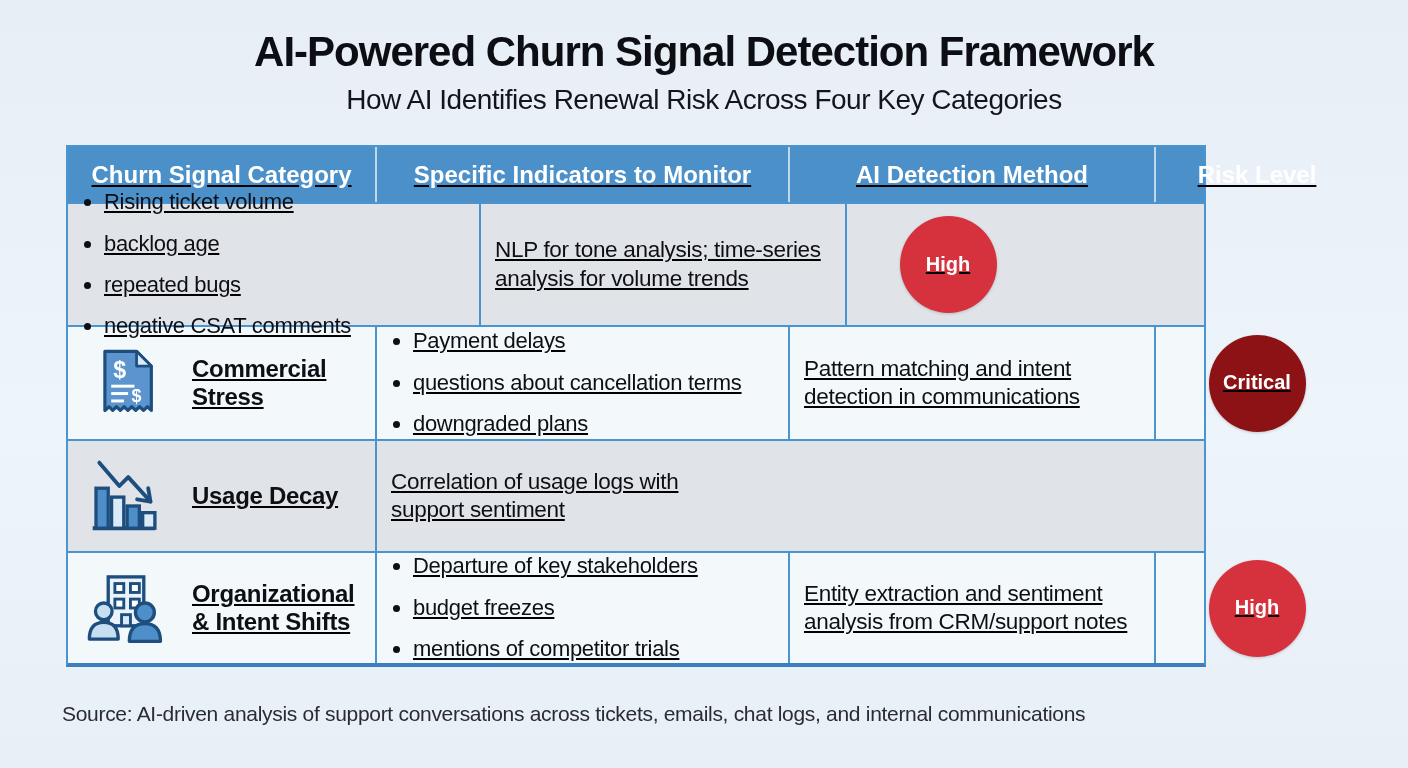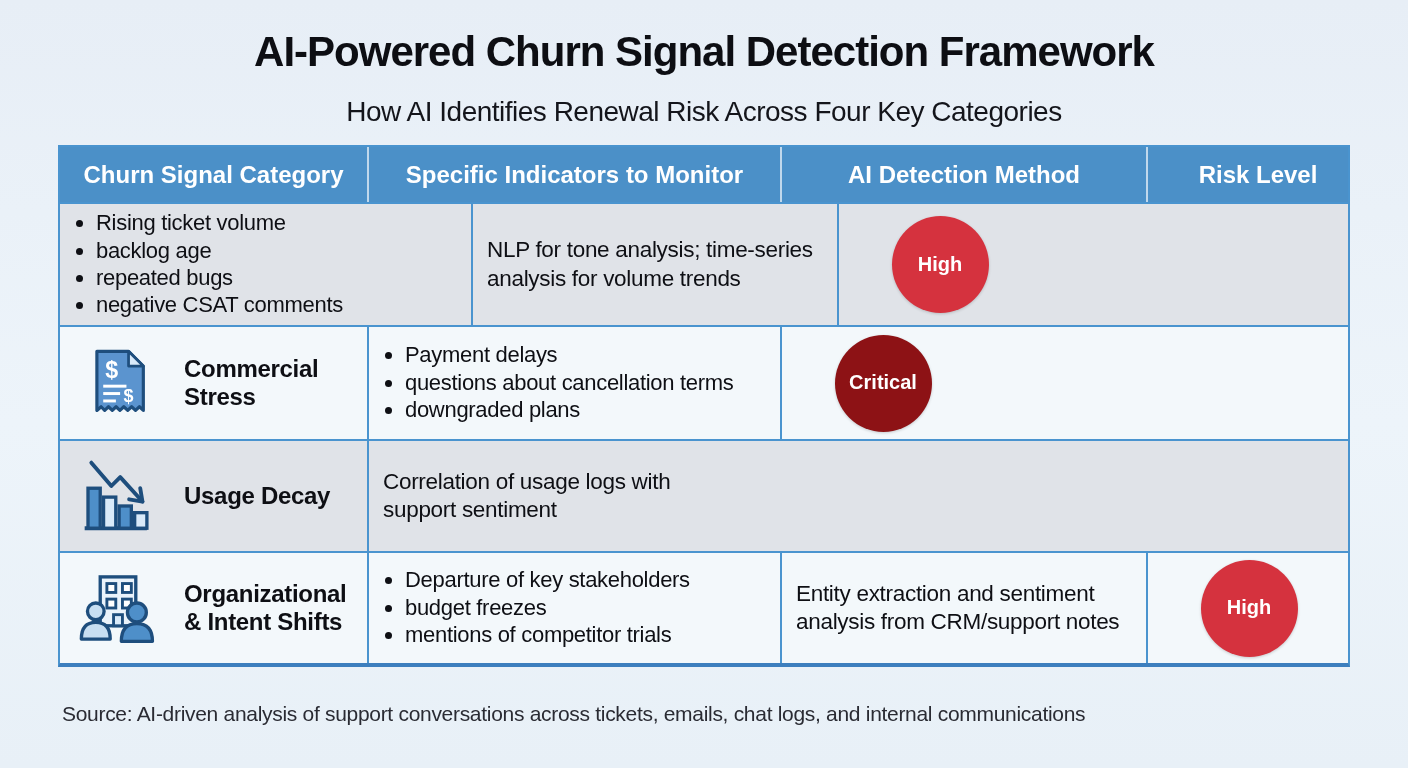--- a/index.html
+++ b/index.html
@@ -14,41 +14,42 @@
     width: 1408px; height: 768px;
     background: linear-gradient(180deg, #e7eef6 0%, #edf4fa 55%, #e8f0f7 100%);
   }
   .title {
     position: absolute; top: 28px; left: 0; width: 100%;
     text-align: center;
     font-size: 42px; font-weight: 700; letter-spacing: -1px;
     color: #0d0e13;
   }
   .subtitle {
-    position: absolute; top: 96px; left: 0; width: 100%;
+    position: absolute; top: 84px; left: 0; width: 100%;
     text-align: center;
     font-size: 28px; font-weight: 500; letter-spacing: -0.5px;
     color: #14151b;
   }
   .tbl {
-    position: absolute; left: 58px; top: 145px;
-    width: 1292px;
+    position: absolute; left: 66px; top: 145px;
+    width: 1140px;
     border: 2px solid #4a94cf;
     border-bottom: 4px solid #3d7fbe;
     background: #f3f8fb;
+    text-decoration: underline;
   }
   .trow { display: flex; width: 100%; }
   .thead { height: 55px; background: #4b90c8; }
   .th {
     display: flex; align-items: center; justify-content: center;
     color: #ffffff; font-weight: bold; font-size: 24px;
     border-right: 2px solid rgba(255,255,255,0.65);
     text-align: center;
   }
-  .th:last-child { border-right: none; margin-left: 9px; }
+  .th:last-child { border-right: none; }
   .r1 { height: 123px; }
   .r2 { height: 114px; }
   .r3 { height: 112px; }
   .r4 { height: 112px; }
   .body-row { border-top: 2px solid #4a94cf; }
   .row-gray  { background: #e0e3e8; }
   .row-light { background: #f3f8fb; }
   .td {
     display: flex; align-items: center;
     border-right: 2px solid #4a94cf;
@@ -60,21 +61,21 @@
   .c4 { flex: 0 0 202px; justify-content: center; }
   .cat-cell { padding-left: 16px; gap: 24px; }
   .icon-box { flex: 0 0 84px; display: flex; align-items: center; justify-content: center; }
   .cat-label {
     font-size: 24px; font-weight: bold; color: #0e0f14;
     line-height: 1.15; letter-spacing: -0.3px;
   }
   .ind-list { list-style: disc; padding-left: 36px; width: 100%; }
   .ind-list li {
     font-size: 22px; color: #0e0f14; line-height: 1.2;
-    margin: 1px 0; letter-spacing: -0.3px;
+    margin: 15px 0; letter-spacing: -0.3px;
   }
   .det-text {
     font-size: 22.5px; color: #0e0f14; line-height: 1.25;
     padding: 0 16px 0 14px; letter-spacing: -0.3px;
   }
   .badge {
     width: 97px; height: 97px; border-radius: 50%;
     display: flex; align-items: center; justify-content: center;
     color: #ffffff; font-weight: bold; font-size: 20px;
     text-align: center; line-height: 1.08; padding: 6px;
@@ -134,20 +135,23 @@
           </svg>
         </span>
         <span class="cat-label">Commercial Stress</span>
       </div>
       <div class="td c2">
         <ul class="ind-list">
           <li>Payment delays</li>
           <li>questions about cancellation terms</li>
           <li>downgraded plans</li>
         </ul>
+      </div>
+      <div class="td c3">
+        <span class="det-text">Pattern matching and intent detection in communications</span>
       </div>
       <div class="td c4">
         <div class="badge" style="background-color: rgb(141, 18, 21);">Critical</div>
       </div>
     </div>
 
     <div class="trow body-row row-gray r3">
       <div class="td c1 cat-cell">
         <span class="icon-box">
           <svg width="80" height="80" viewBox="0 0 72 72">

